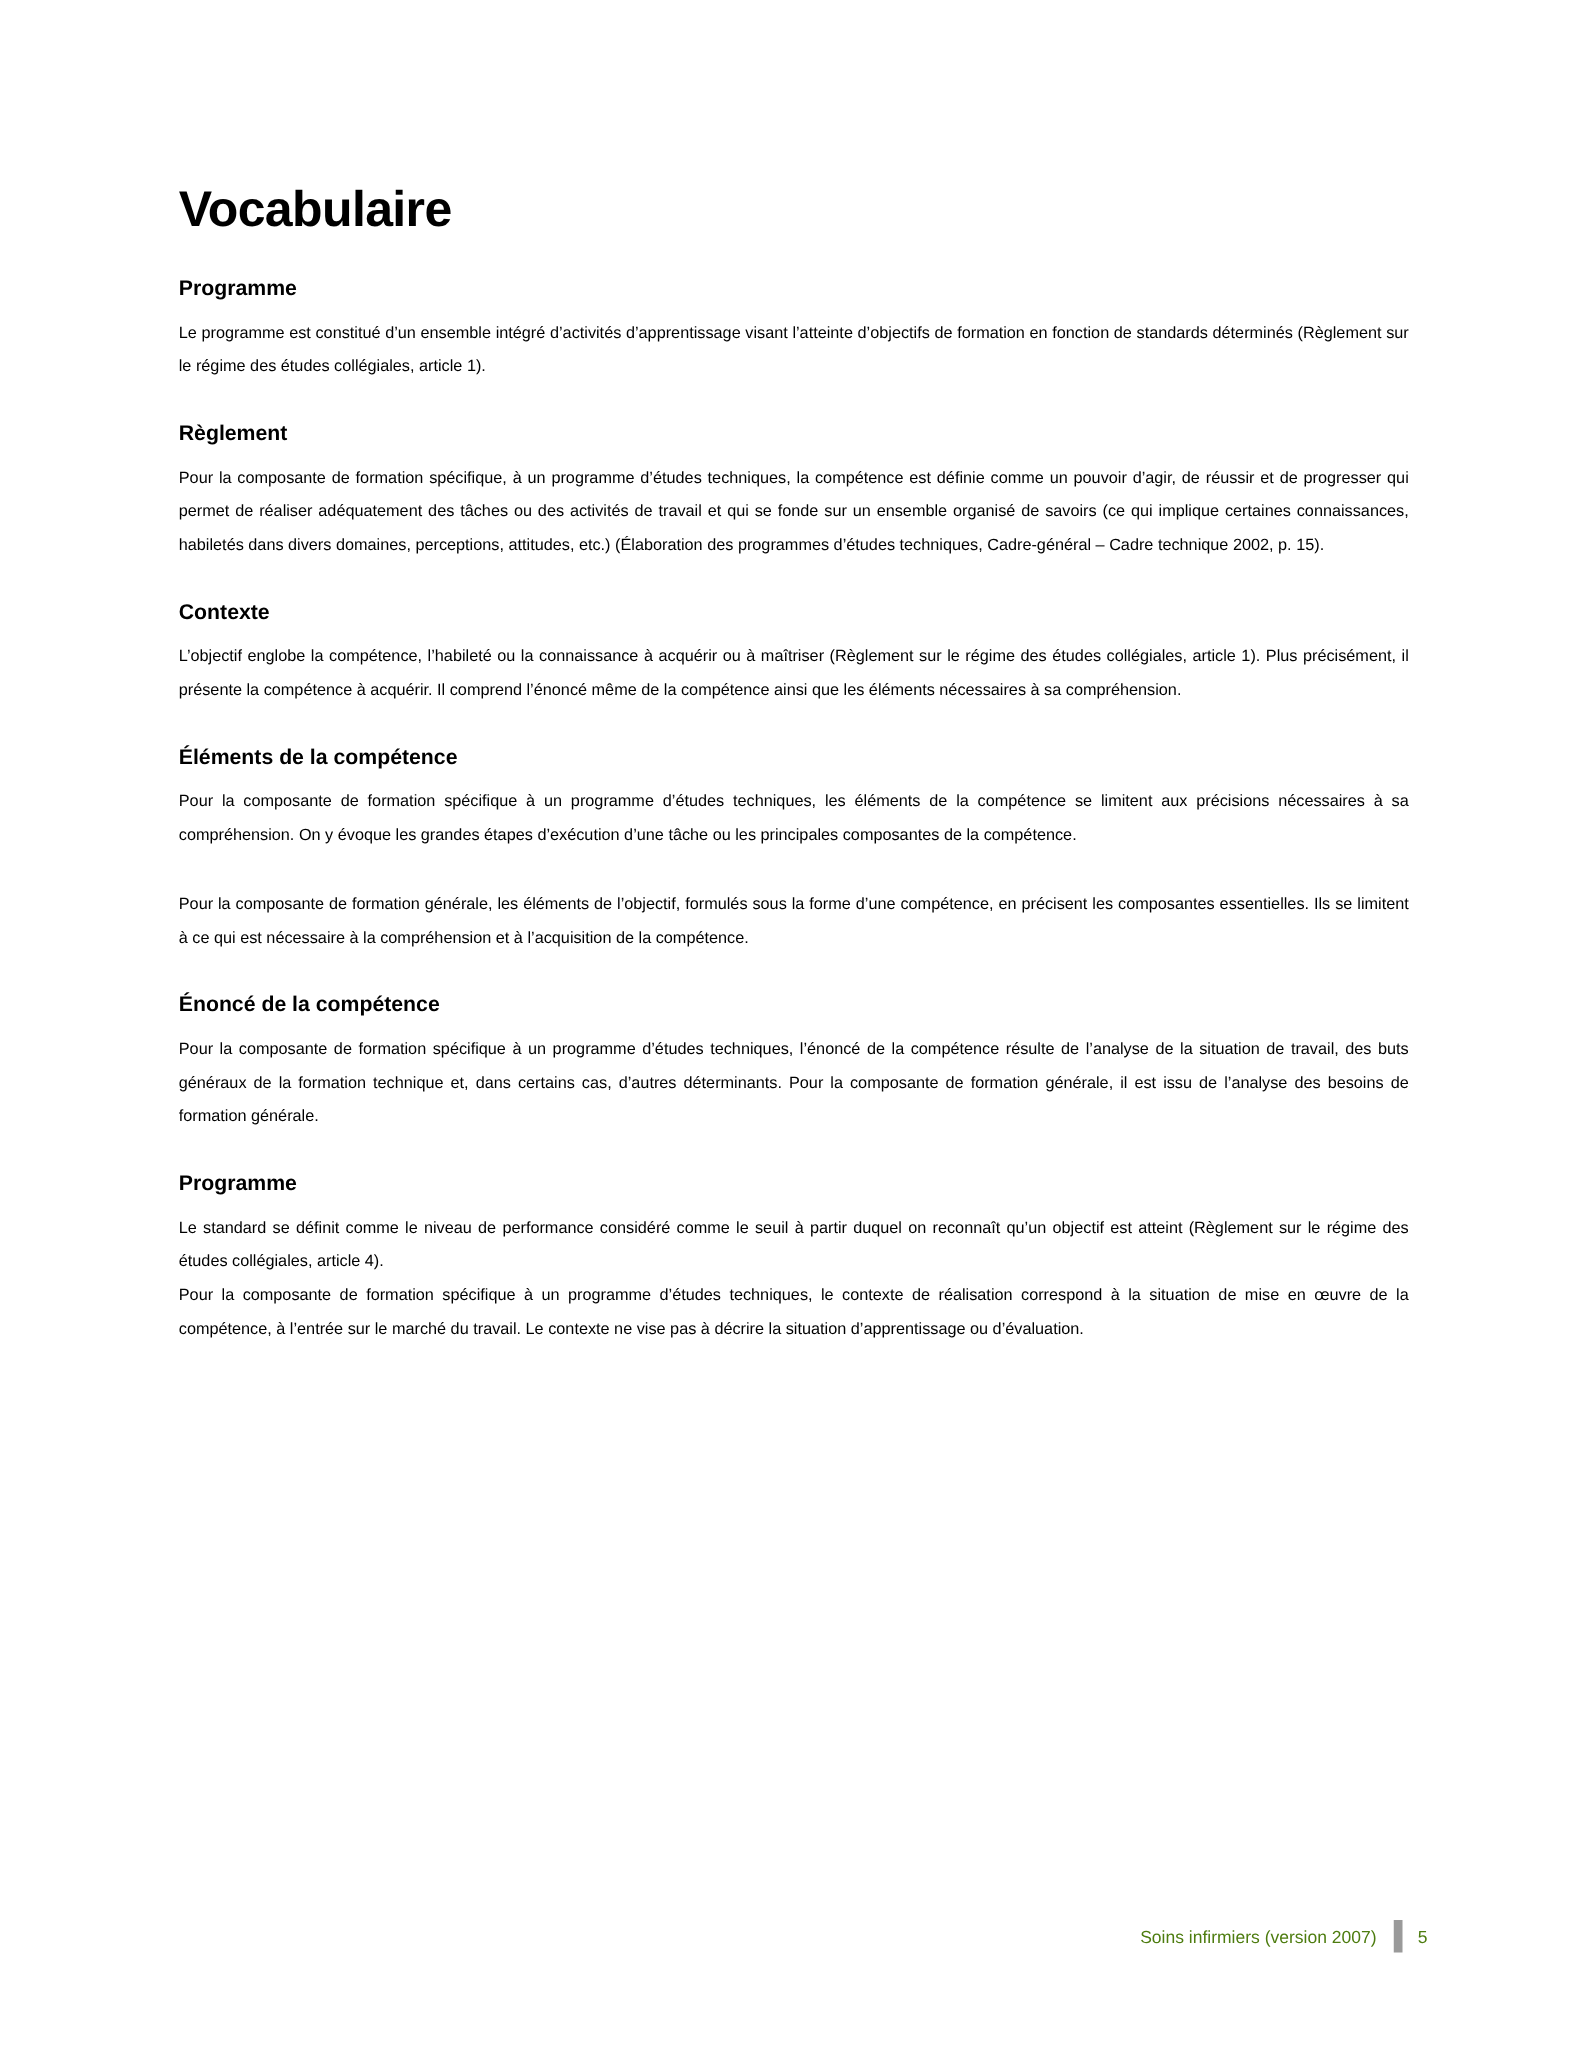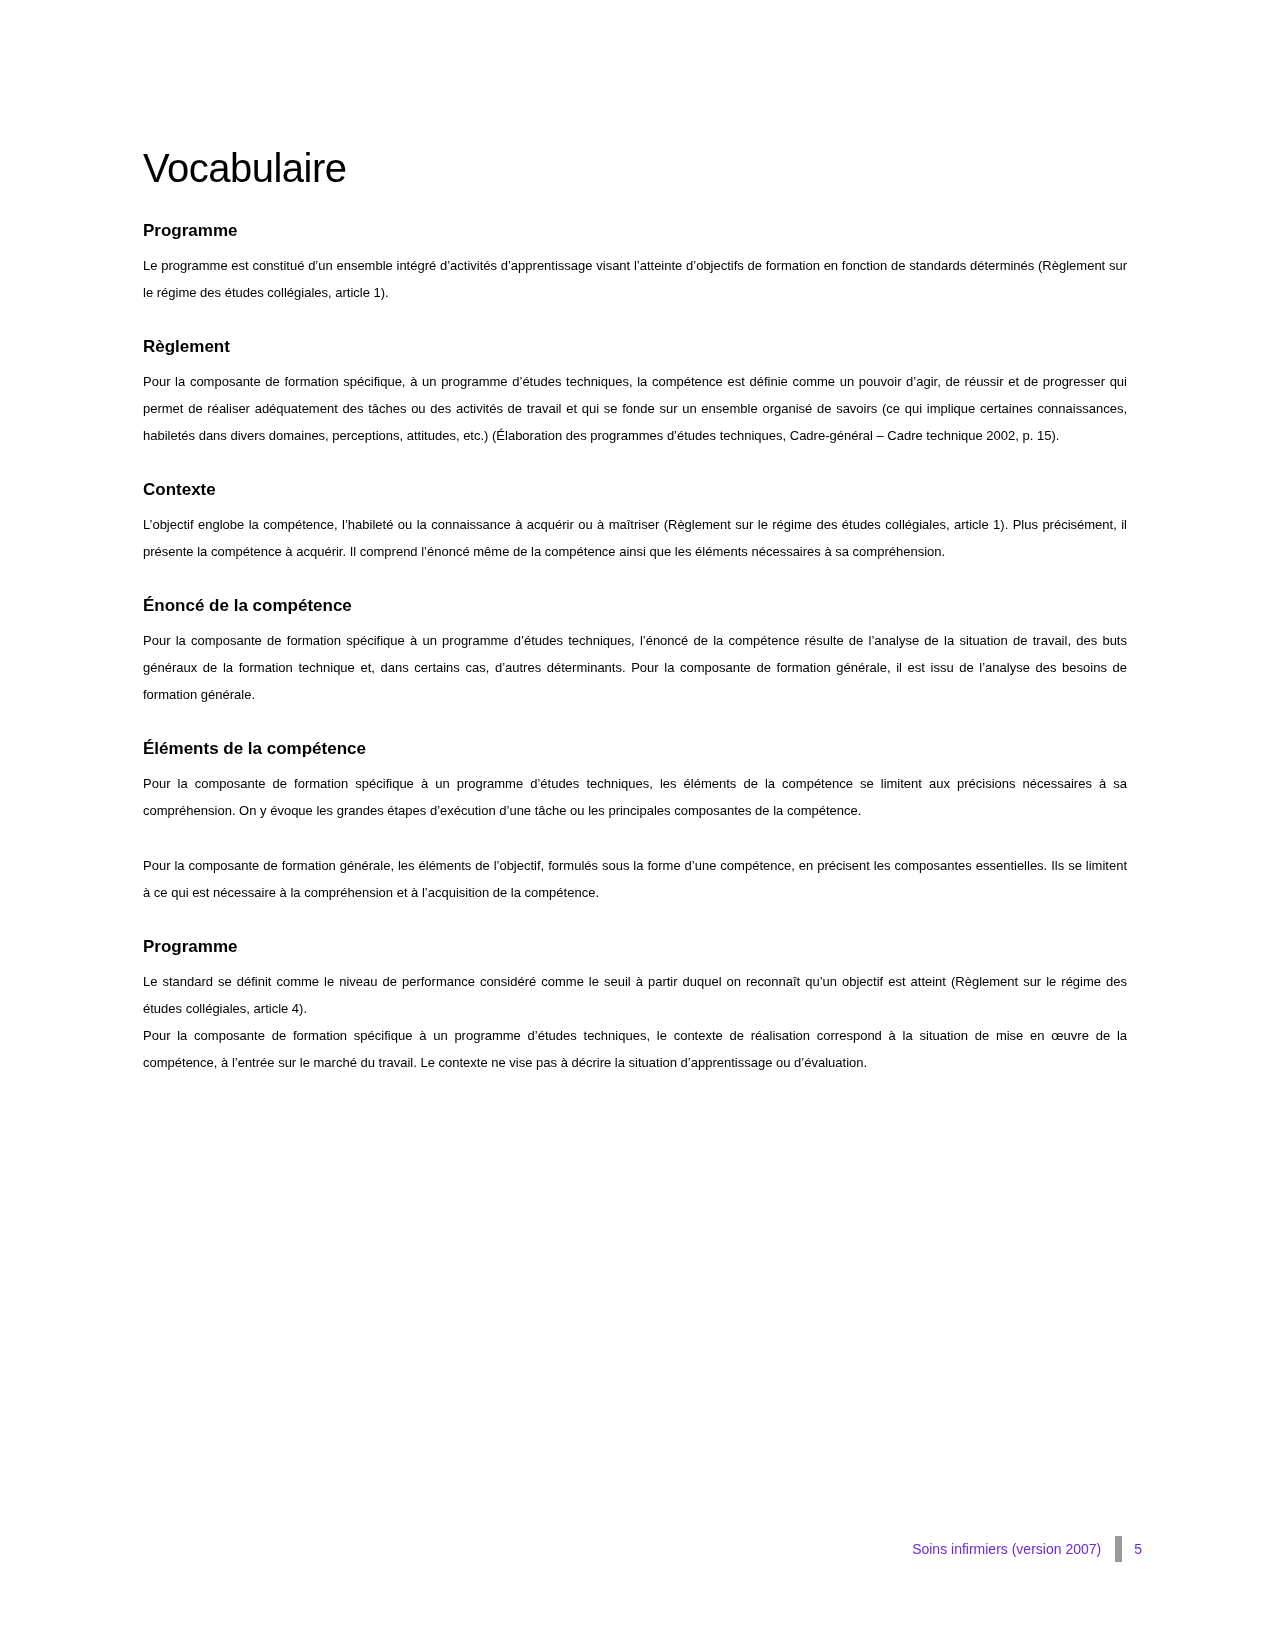--- a/index.html
+++ b/index.html
@@ -23,21 +23,21 @@
   }
   .content {
     position: absolute;
     left: 143px;
     top: 146px;
     width: 984px;
   }
   h1.doc-title {
     font-size: 40px;
     line-height: 44px;
-    font-weight: 400;
+    font-weight: 700;
     letter-spacing: -0.5px;
     margin: 0 0 26px 0;
   }
   section { margin: 0; }
   h2.sec-heading {
     font-size: 17px;
     line-height: 26px;
     font-weight: 700;
     margin: 28px 0 8px 0;
   }
@@ -52,21 +52,21 @@
     margin-top: 28px;
   }
   .footer {
     position: absolute;
     top: 1536px;
     right: 133px;
     display: flex;
     align-items: center;
     font-size: 14px;
     line-height: 26px;
-    color: #6d28d9;
+    color: #4d7c0f;
   }
   .footer-bar {
     width: 7px;
     height: 26px;
     margin: 0 12px 0 14px;
   }
 </style>
 </head>
 <body>
 
@@ -84,28 +84,28 @@
       <h2 class="sec-heading">Règlement</h2>
       <p class="sec-para">Pour la composante de formation spécifique, à un programme d’études techniques, la compétence est définie comme un pouvoir d’agir, de réussir et de progresser qui permet de réaliser adéquatement des tâches ou des activités de travail et qui se fonde sur un ensemble organisé de savoirs (ce qui implique certaines connaissances, habiletés dans divers domaines, perceptions, attitudes, etc.) (Élaboration des programmes d’études techniques, Cadre-général – Cadre technique 2002, p. 15).</p>
     </section>
 
     <section>
       <h2 class="sec-heading">Contexte</h2>
       <p class="sec-para">L’objectif englobe la compétence, l’habileté ou la connaissance à acquérir ou à maîtriser (Règlement sur le régime des études collégiales, article 1). Plus précisément, il présente la compétence à acquérir. Il comprend l’énoncé même de la compétence ainsi que les éléments nécessaires à sa compréhension.</p>
     </section>
 
     <section>
-      <h2 class="sec-heading">Énoncé de la compétence</h2>
-      <p class="sec-para">Pour la composante de formation spécifique à un programme d’études techniques, l’énoncé de la compétence résulte de l’analyse de la situation de travail, des buts généraux de la formation technique et, dans certains cas, d’autres déterminants. Pour la composante de formation générale, il est issu de l’analyse des besoins de formation générale.</p>
+      <h2 class="sec-heading">Éléments de la compétence</h2>
+      <p class="sec-para">Pour la composante de formation spécifique à un programme d’études techniques, les éléments de la compétence se limitent aux précisions nécessaires à sa compréhension. On y évoque les grandes étapes d’exécution d’une tâche ou les principales composantes de la compétence.</p>
+      <p class="sec-para">Pour la composante de formation générale, les éléments de l’objectif, formulés sous la forme d’une compétence, en précisent les composantes essentielles. Ils se limitent à ce qui est nécessaire à la compréhension et à l’acquisition de la compétence.</p>
     </section>
 
     <section>
-      <h2 class="sec-heading">Éléments de la compétence</h2>
-      <p class="sec-para">Pour la composante de formation spécifique à un programme d’études techniques, les éléments de la compétence se limitent aux précisions nécessaires à sa compréhension. On y évoque les grandes étapes d’exécution d’une tâche ou les principales composantes de la compétence.</p>
-      <p class="sec-para">Pour la composante de formation générale, les éléments de l’objectif, formulés sous la forme d’une compétence, en précisent les composantes essentielles. Ils se limitent à ce qui est nécessaire à la compréhension et à l’acquisition de la compétence.</p>
+      <h2 class="sec-heading">Énoncé de la compétence</h2>
+      <p class="sec-para">Pour la composante de formation spécifique à un programme d’études techniques, l’énoncé de la compétence résulte de l’analyse de la situation de travail, des buts généraux de la formation technique et, dans certains cas, d’autres déterminants. Pour la composante de formation générale, il est issu de l’analyse des besoins de formation générale.</p>
     </section>
 
     <section>
       <h2 class="sec-heading">Programme</h2>
       <p class="sec-para">Le standard se définit comme le niveau de performance considéré comme le seuil à partir duquel on reconnaît qu’un objectif est atteint (Règlement sur le régime des études collégiales, article 4).</p>
     </section>
 
     <section>
       <p class="sec-para">Pour la composante de formation spécifique à un programme d’études techniques, le contexte de réalisation correspond à la situation de mise en œuvre de la compétence, à l’entrée sur le marché du travail. Le contexte ne vise pas à décrire la situation d’apprentissage ou d’évaluation.</p>
     </section>

